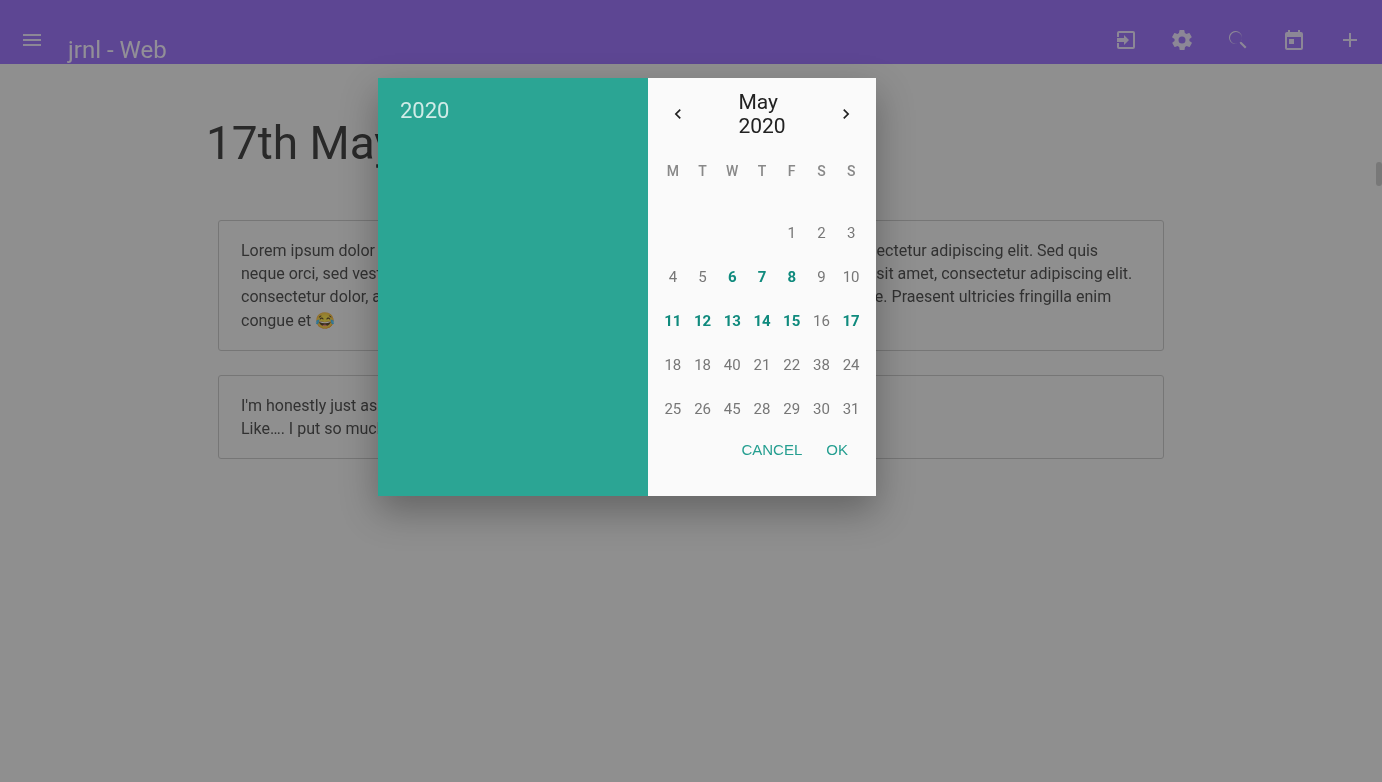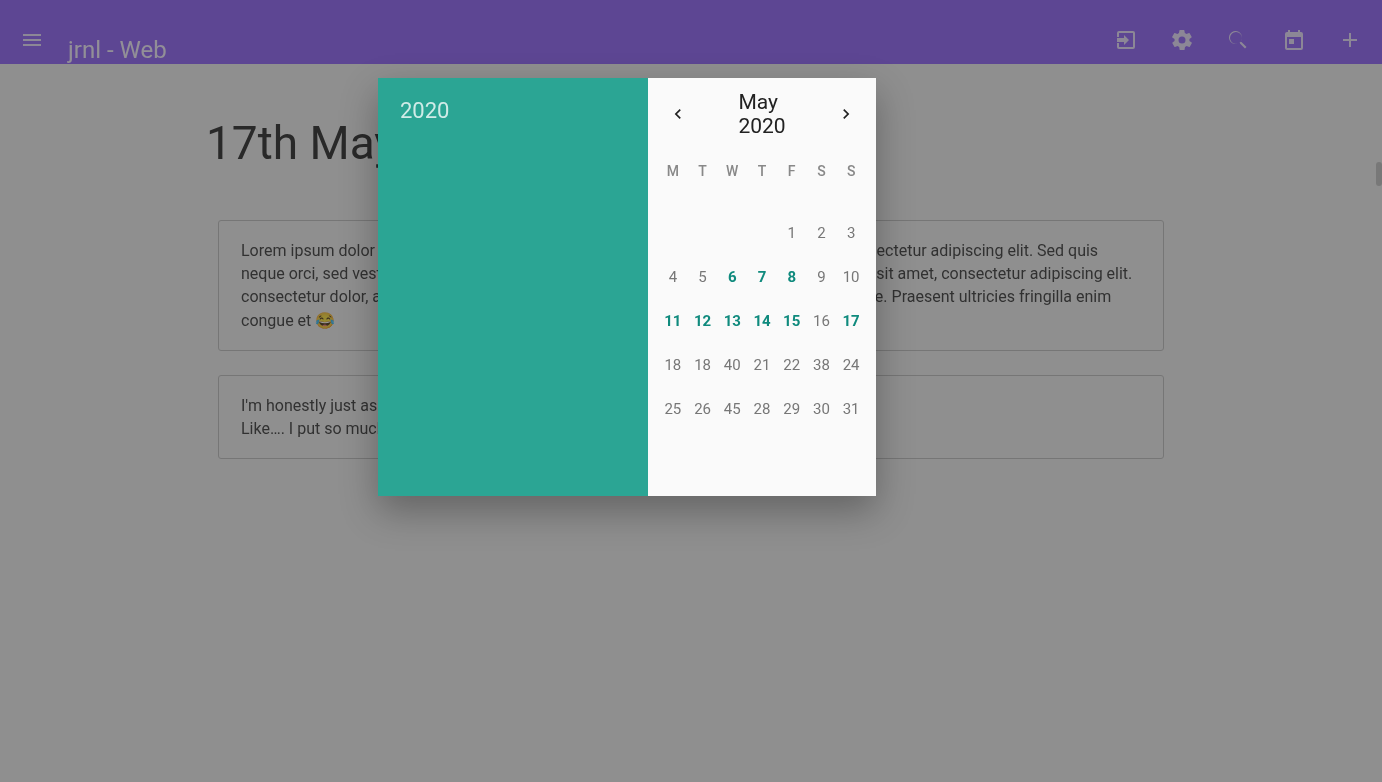--- a/index.html
+++ b/index.html
@@ -320,14 +320,18 @@
         <div class="dp-cell">38</div>
         <div class="dp-cell">24</div>
         <div class="dp-cell">25</div>
         <div class="dp-cell">26</div>
         <div class="dp-cell">45</div>
         <div class="dp-cell">28</div>
         <div class="dp-cell">29</div>
         <div class="dp-cell">30</div>
         <div class="dp-cell">31</div>
       </div>
+    <div class="dp-actions">
+      <button class="dp-action">CANCEL</button>
+      <button class="dp-action">OK</button>
+    </div>
   </div>
 </div>
 
 </body></html>

